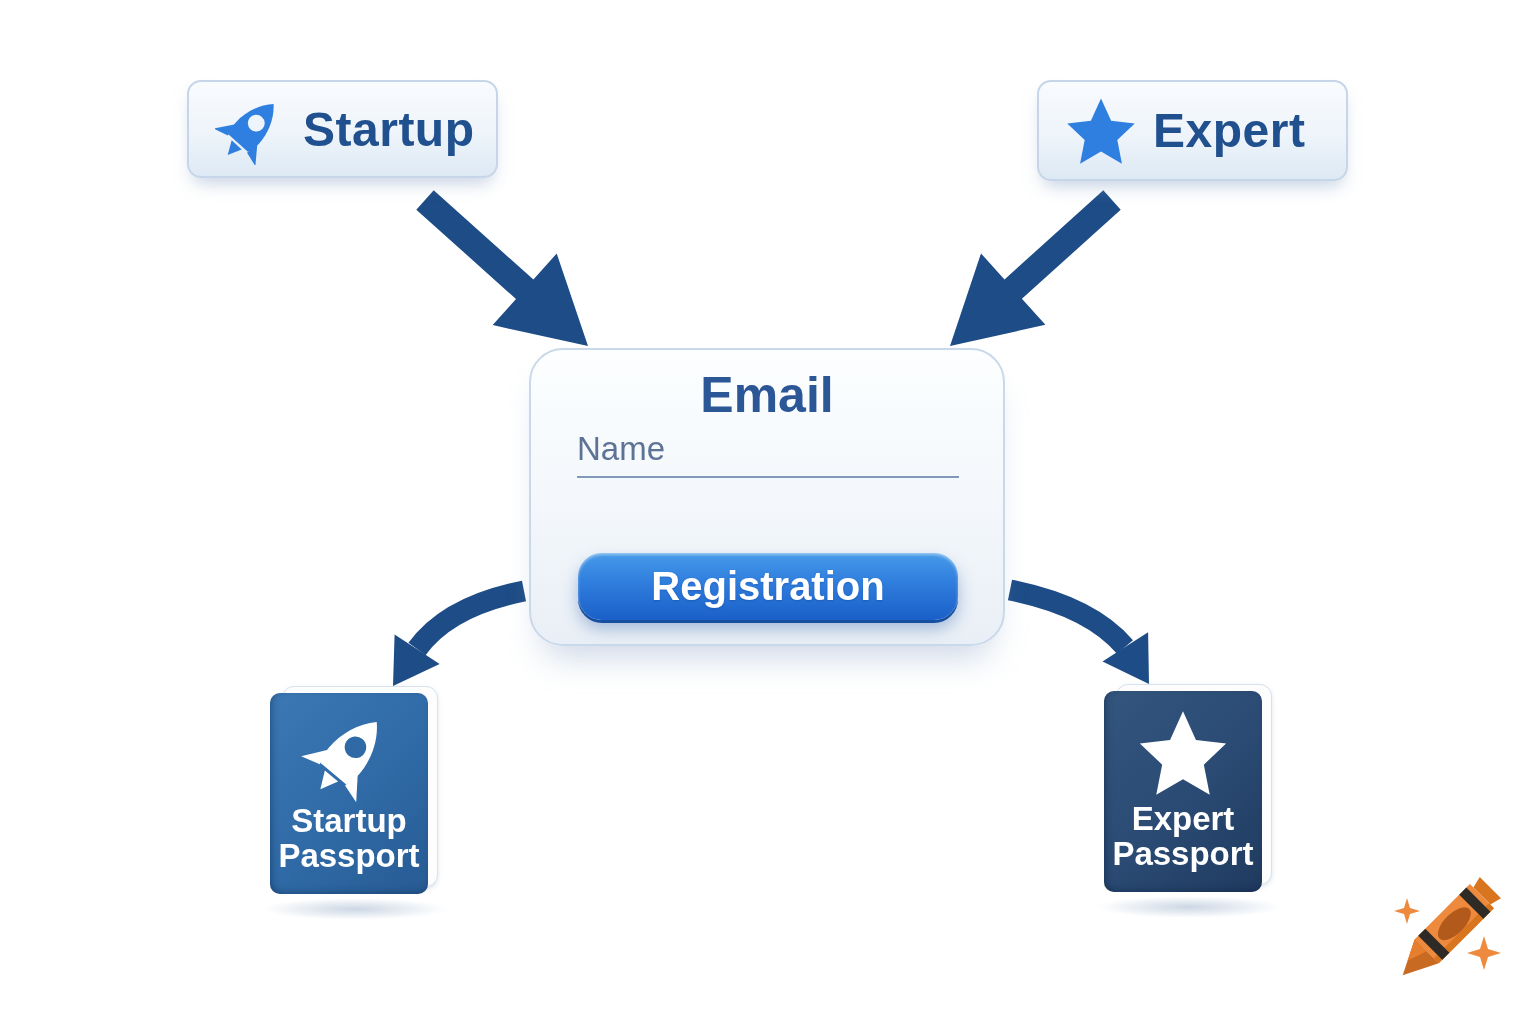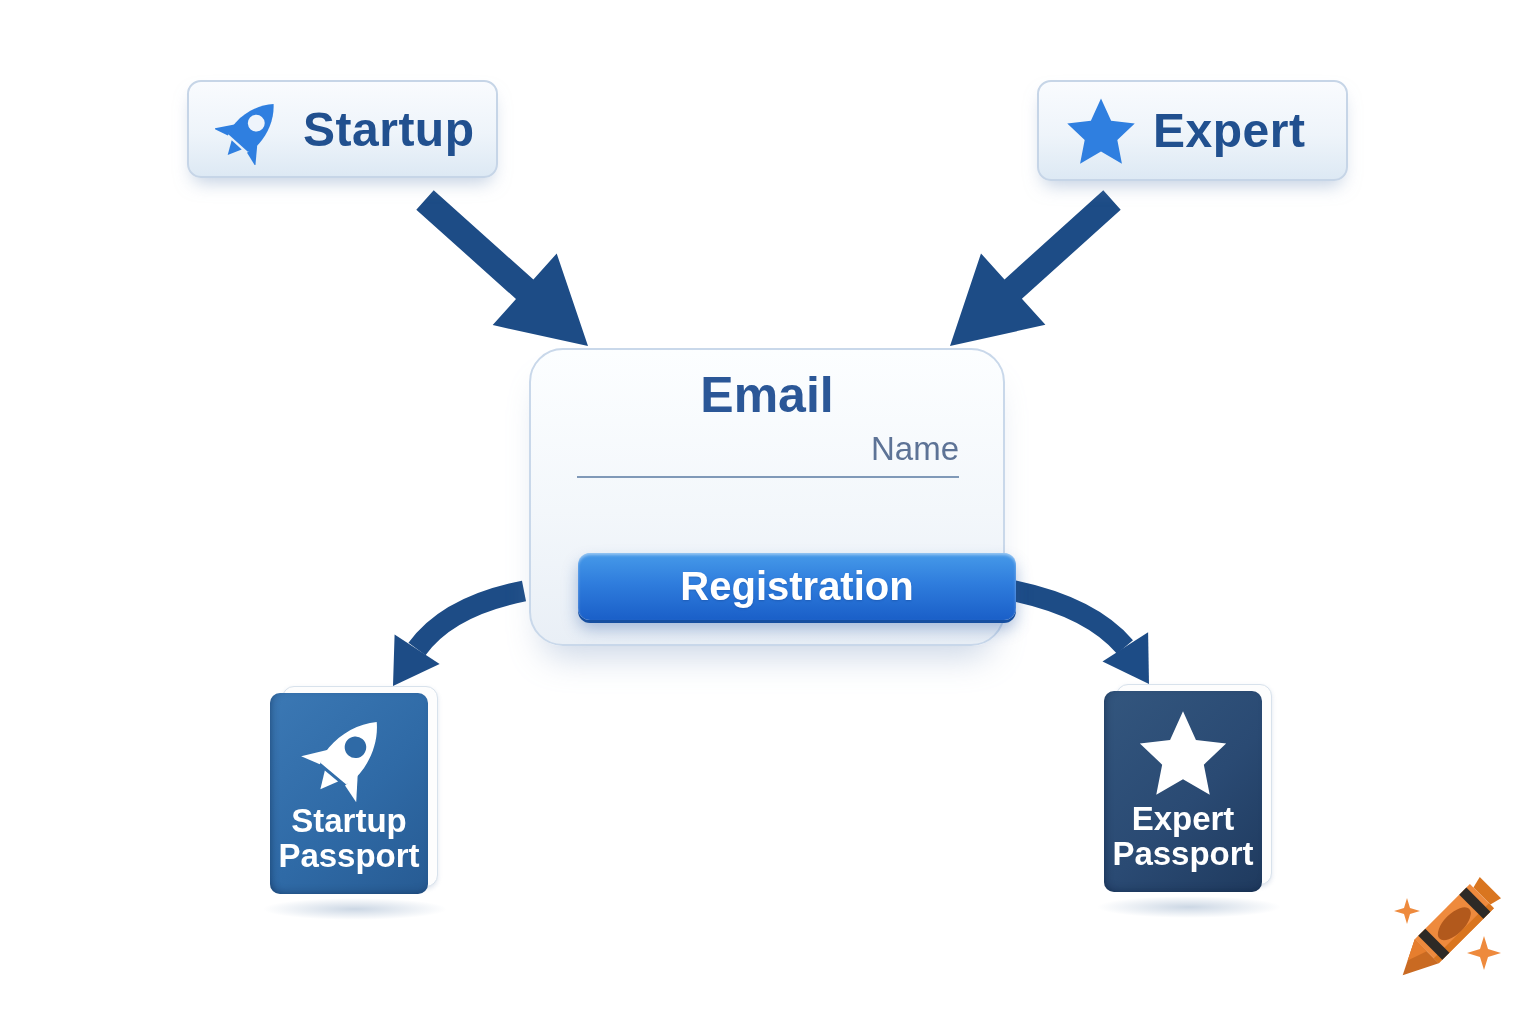--- a/index.html
+++ b/index.html
@@ -42,28 +42,27 @@
     position:absolute; left:0; top:16px; width:100%;
     text-align:center; font-size:50px; font-weight:700; color:var(--title);
   }
   .field {
     position:absolute; left:46px; width:382px;
     background:transparent; border:none; outline:none;
     border-bottom:2px solid var(--underline);
     font-family:"Liberation Sans", sans-serif;
     font-size:33px; color:var(--label);
     padding:0 0 8px 0;
-    text-align:right;
   }
   .field::placeholder { color:var(--label); opacity:1; }
   .field-name  { top:80px; }
   .field-email { top:131px; }
   .submit {
-    position:absolute; left:47px; top:203px; width:438px; height:67px;
-    border:none; border-radius:12px; cursor:pointer;
+    position:absolute; left:47px; top:203px; width:380px; height:67px;
+    border:none; border-radius:24px; cursor:pointer;
     font-family:"Liberation Sans", sans-serif;
     font-size:40px; font-weight:700; color:#ffffff;
     background:linear-gradient(180deg, var(--btn-top) 0%, #2f7ddd 45%, var(--btn-bottom) 100%);
     box-shadow:0 3px 0 var(--btn-edge), 0 9px 16px rgba(30,80,160,.35), inset 0 2px 3px rgba(255,255,255,.45);
     text-shadow:0 1px 2px rgba(20,60,130,.35);
   }
 
   
   .passport { position:absolute; z-index:2; width:170px; height:208px; }
   .passport-startup { left:270px; top:678px; }

